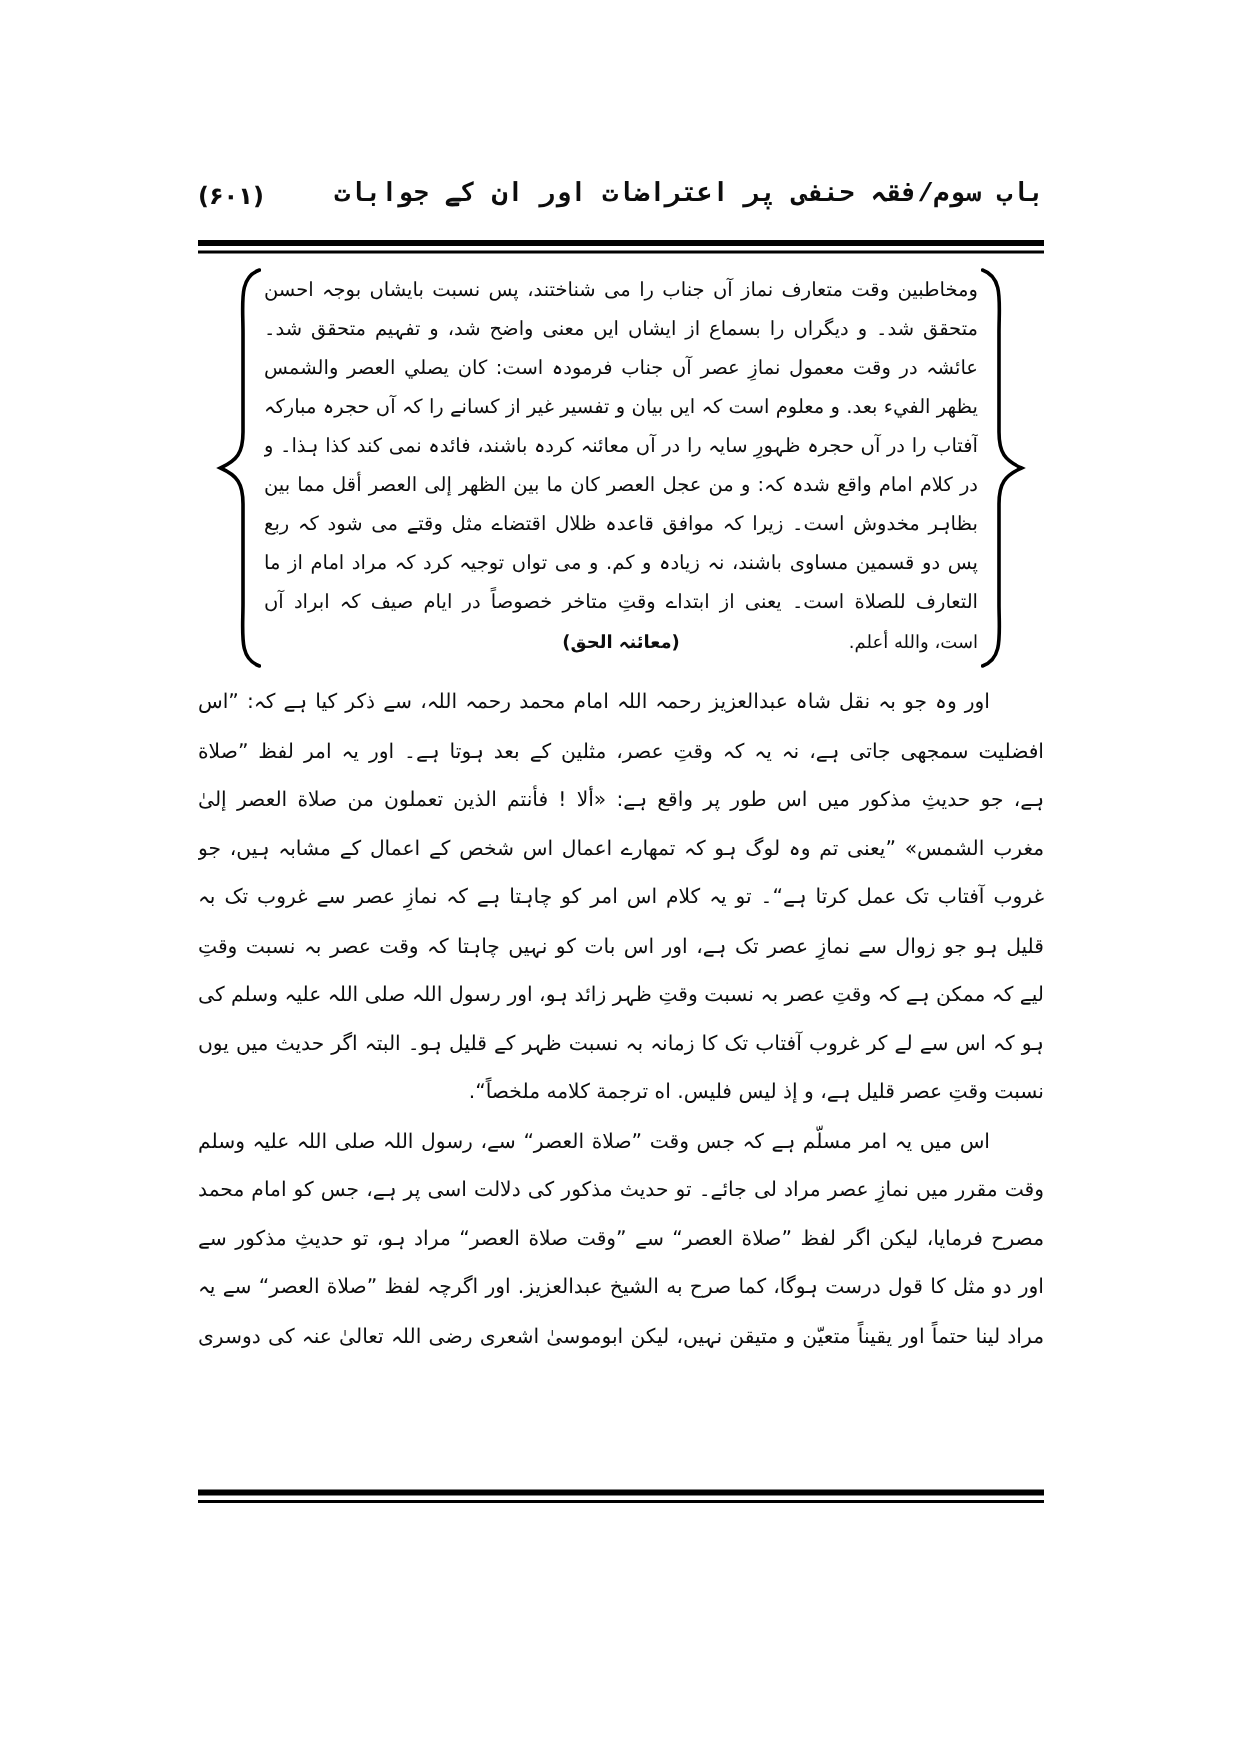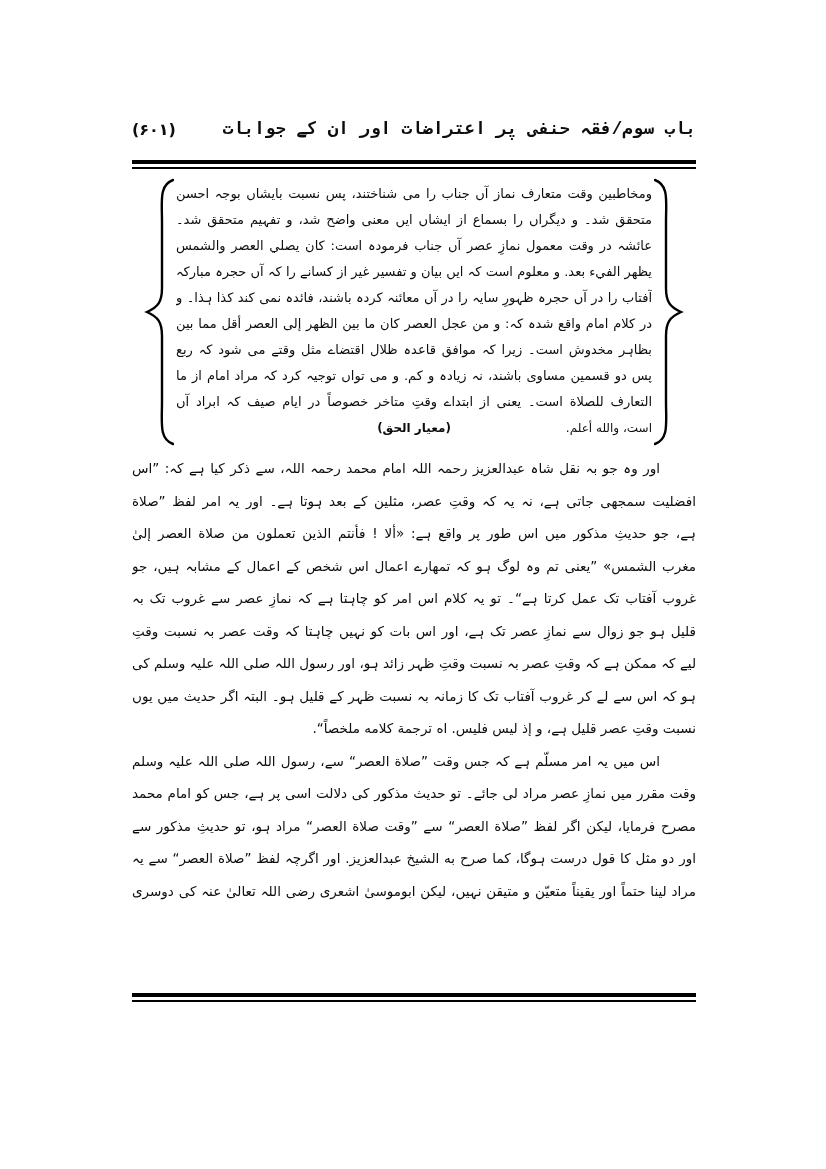--- a/index.html
+++ b/index.html
@@ -72,21 +72,21 @@
       <div class="bline">متحقق شد۔ و دیگراں را بسماع از ایشاں ایں معنی واضح شد، و تفہیم متحقق شد۔ نظیرش آں کہ حضرت</div>
       <div class="bline">عائشہ در وقت معمول نمازِ عصر آں جناب فرمودہ است: كان يصلي العصر والشمس في حجرتها لم</div>
       <div class="bline">يظهر الفيء بعد. و معلوم است کہ ایں بیان و تفسیر غیر از کسانے را کہ آں حجرہ مبارکہ را دیدہ باشند، و بودن</div>
       <div class="bline">آفتاب را در آں حجرہ ظہورِ سایہ را در آں معائنہ کردہ باشند، فائدہ نمی کند کذا ہذا۔ و نیز باید دانست کہ آنچہ</div>
       <div class="bline">در کلام امام واقع شدہ کہ: و من عجل العصر كان ما بين الظهر إلى العصر أقل مما بين العصر إلى المغرب،</div>
       <div class="bline">بظاہر مخدوش است۔ زیرا کہ موافق قاعدہ ظلال اقتضاے مثل وقتے می شود کہ ربع النہار باقی می ماند در اکثر بلدان۔</div>
       <div class="bline">پس دو قسمین مساوی باشند، نہ زیادہ و کم. و می تواں توجیہ کرد کہ مراد امام از ما بین الظہر، ما بین وقتِ</div>
       <div class="bline">التعارف للصلاة است۔ یعنی از ابتداے وقتِ متاخر خصوصاً در ایام صیف کہ ابراد آں مستحب</div>
       <div class="bline-last">
         <span>است، والله أعلم.</span>
-        <span class="ctr">(معیار الحق)</span>
+        <span class="ctr">(معائنہ الحق)</span>
       </div>
     </div>
   </div>
 
   <div class="btext">
     <div>
       <div class="tline indent">اور وہ جو بہ نقل شاہ عبدالعزیز رحمہ اللہ امام محمد رحمہ اللہ، سے ذکر کیا ہے کہ: ”اس حدیث سے تاخیر عصر کی</div>
       <div class="tline">افضلیت سمجھی جاتی ہے، نہ یہ کہ وقتِ عصر، مثلین کے بعد ہوتا ہے۔ اور یہ امر لفظ ”صلاة العصر“ سے مستفاد کیا</div>
       <div class="tline">ہے، جو حدیثِ مذکور میں اس طور پر واقع ہے: «ألا ! فأنتم الذين تعملون من صلاة العصر إلىٰ</div>
       <div class="tline">مغرب الشمس» ”یعنی تم وہ لوگ ہو کہ تمھارے اعمال اس شخص کے اعمال کے مشابہ ہیں، جو نمازِ عصر سے</div>

